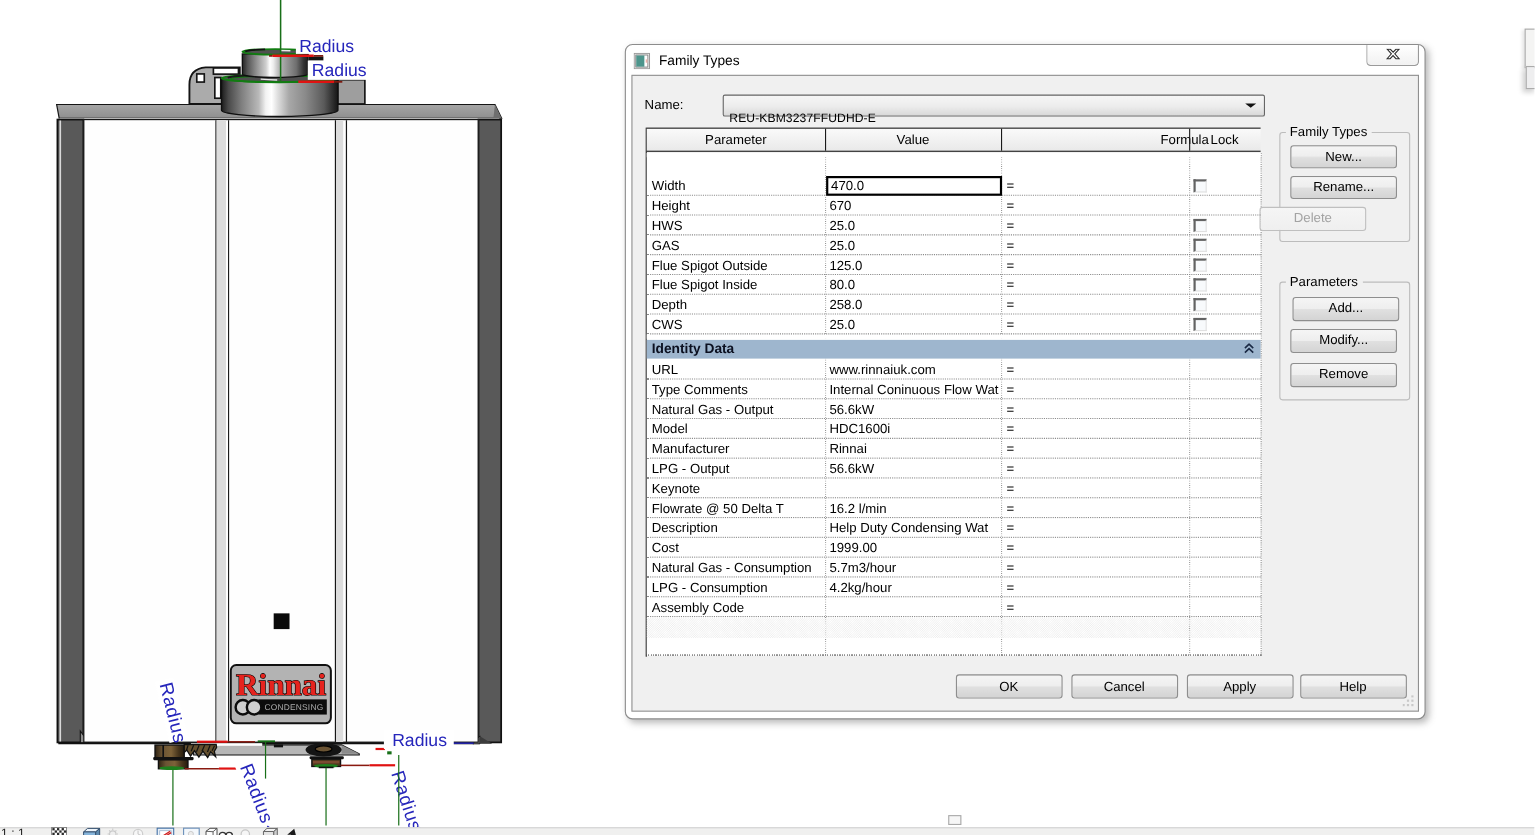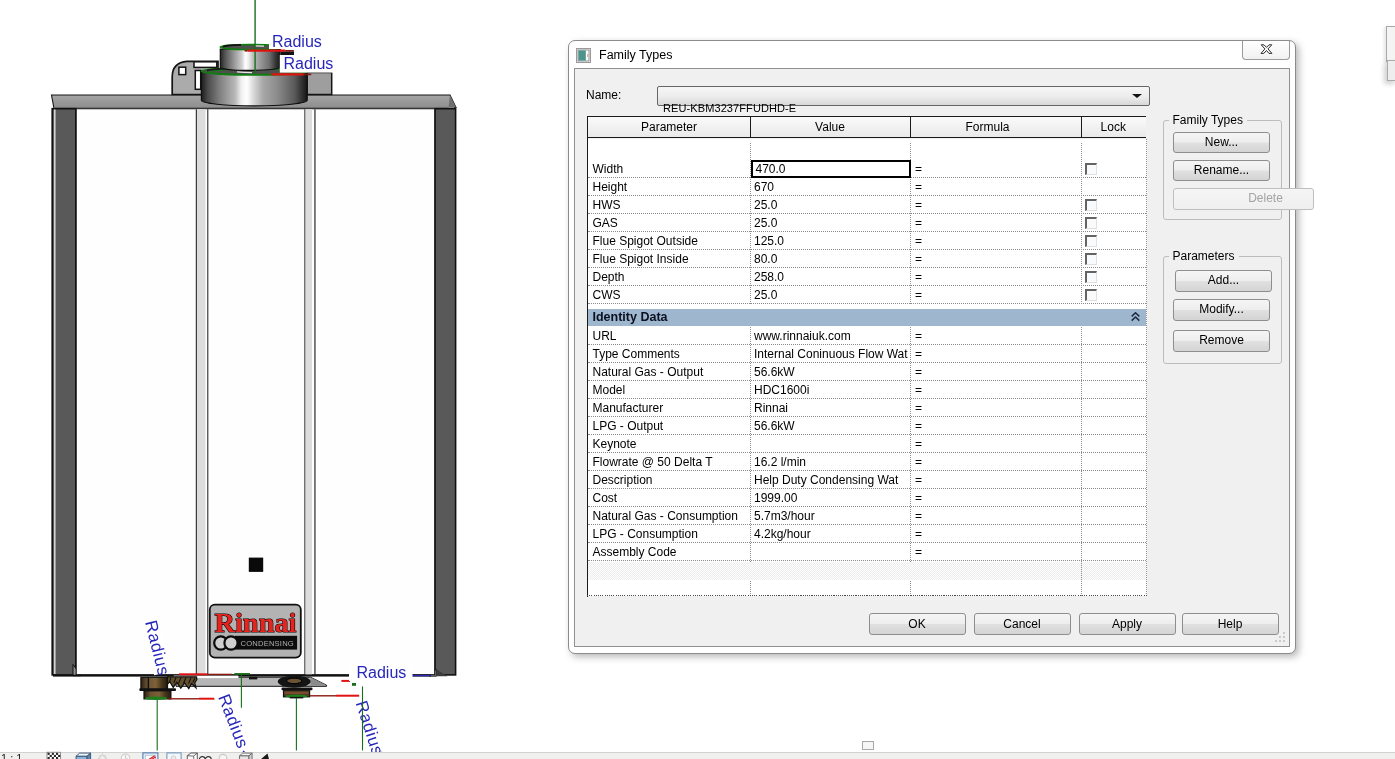--- a/index.html
+++ b/index.html
@@ -226,21 +226,21 @@
     <div class="abs lbl" style="left:11px;top:18.5px;">Name:</div>
     <div id="combo" class="abs">
         <span class="txt">REU-KBM3237FFUDHD-E</span>
         <span class="arr"></span>
       </div>
     <div id="tbl" class="abs">
       <div id="tbl-left" class="abs"></div>
       <div class="thead abs">
         <div class="th" style="left:0;width:162px;">Parameter</div>
         <div class="th" style="left:162px;width:160px;">Value</div>
-        <div class="th" style="left:314px;width:171px;">Formula</div>
+        <div class="th" style="left:340px;width:171px;text-align:right;">Formula</div>
         <div class="th" style="left:493px;width:64.5px;">Lock</div>
         <div class="vsep" style="left:162px;"></div>
         <div class="vsep" style="left:322px;"></div>
         <div class="vsep" style="left:493px;"></div>
       </div>
       <div class="tbody abs">
         <div class="vdot" style="left:162px;"></div>
         <div class="vdot" style="left:322px;"></div>
         <div class="vdot" style="left:493px;"></div>
         <div style="position:absolute;left:0;top:0;width:557.5px;height:3.6px;background:#fff;z-index:2;"></div>
@@ -367,21 +367,21 @@
       <div id="selcell" class="abs">
           <span>470.0</span>
         </div>
       <div id="tbl-bot" class="abs"></div>
     </div>
     <div class="grp abs" style="left:587.5px;top:50.5px;width:117px;height:98px;">
       <span class="cap">Family Types</span>
     </div>
     <div class="btn" style="left:598px;top:62.5px;">New...</div>
     <div class="btn" style="left:598px;top:90.5px;">Rename...</div>
-    <div class="btn dis" style="left:598px;top:119px;padding-left:44px;">Delete</div>
+    <div class="btn dis" style="left:570px;top:119px;">Delete</div>
     <div class="grp abs" style="left:587.5px;top:186.5px;width:117px;height:106px;">
       <span class="cap">Parameters</span>
     </div>
     <div class="btn" style="left:600px;top:201px;">Add...</div>
     <div class="btn" style="left:598px;top:230px;">Modify...</div>
     <div class="btn" style="left:598px;top:261px;">Remove</div>
     <div class="btn" style="left:293.5px;top:543.5px;height:20.5px;line-height:20.5px;">OK</div>
     <div class="btn" style="left:398.5px;top:543.5px;height:20.5px;line-height:20.5px;">Cancel</div>
     <div class="btn" style="left:503.5px;top:543.5px;height:20.5px;line-height:20.5px;">Apply</div>
     <div class="btn" style="left:606.5px;top:543.5px;height:20.5px;line-height:20.5px;">Help</div>

